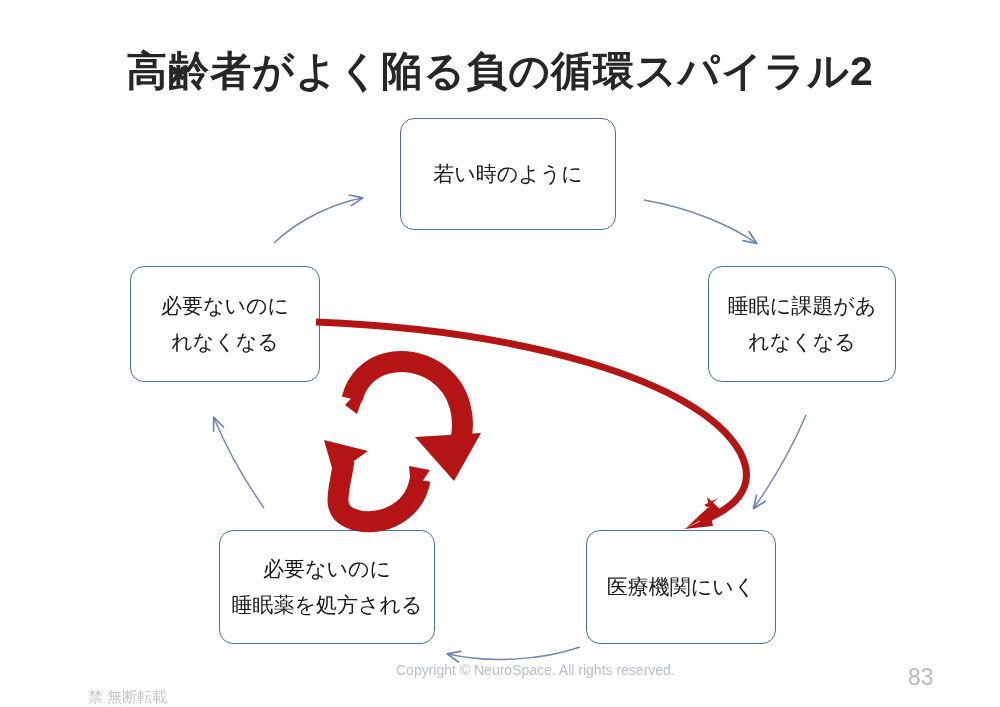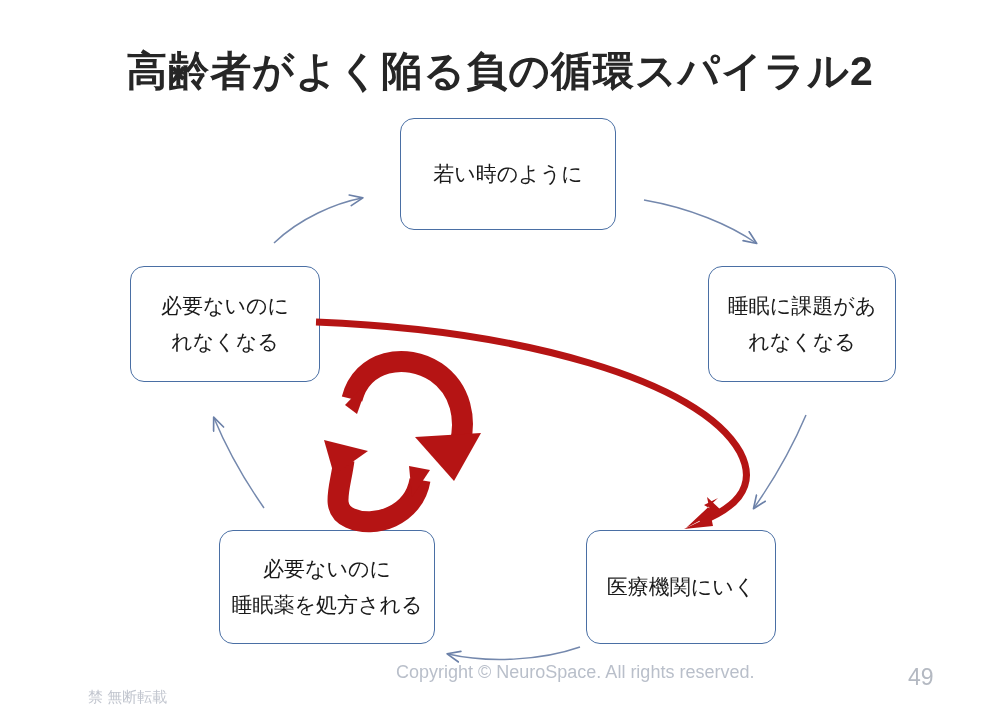--- a/index.html
+++ b/index.html
@@ -68,21 +68,21 @@
     height: 707px;
     z-index: 8;
   }
   .footer-note {
     position: absolute;
     color: #c2c6cf;
     font-size: 14px;
     white-space: nowrap;
   }
   #footer-left  { left: 88px;  top: 661px; font-size: 15px; margin-top: 27px; }
-  #footer-copy  { left: 396px; top: 662px; color: #b9bfca; font-size: 18px; }
+  #footer-copy  { left: 396px; top: 662px; color: #b9bfca; font-size: 14px; }
   #page-number  {
     position: absolute;
     left: 908px; top: 664px;
     color: #b4b9c2;
     font-size: 23px;
   }
 </style>
 </head>
 <body>
 
@@ -141,15 +141,15 @@
     <polygon points="415,437 481,433 454,481" fill="#b51414"></polygon>
     <polygon points="345,405 369,380 357,414" fill="#b51414"></polygon>
 
     <path d="M420,480 C414,516 374,529 350,518 C330,509 340,490 344,460" fill="none" stroke="#b51414" stroke-width="21" stroke-linecap="butt"></path>
     <polygon points="324,440 368,451 334,475" fill="#b51414"></polygon>
     <polygon points="430,470 412,497 409,466" fill="#b51414"></polygon>
   </svg>
 
   <div class="footer-note" id="footer-left">禁 無断転載</div>
   <div class="footer-note" id="footer-copy">Copyright © NeuroSpace. All rights reserved.</div>
-  <div id="page-number">49</div>
+  <div id="page-number">83</div>
 
 </div>
 
 </body></html>

